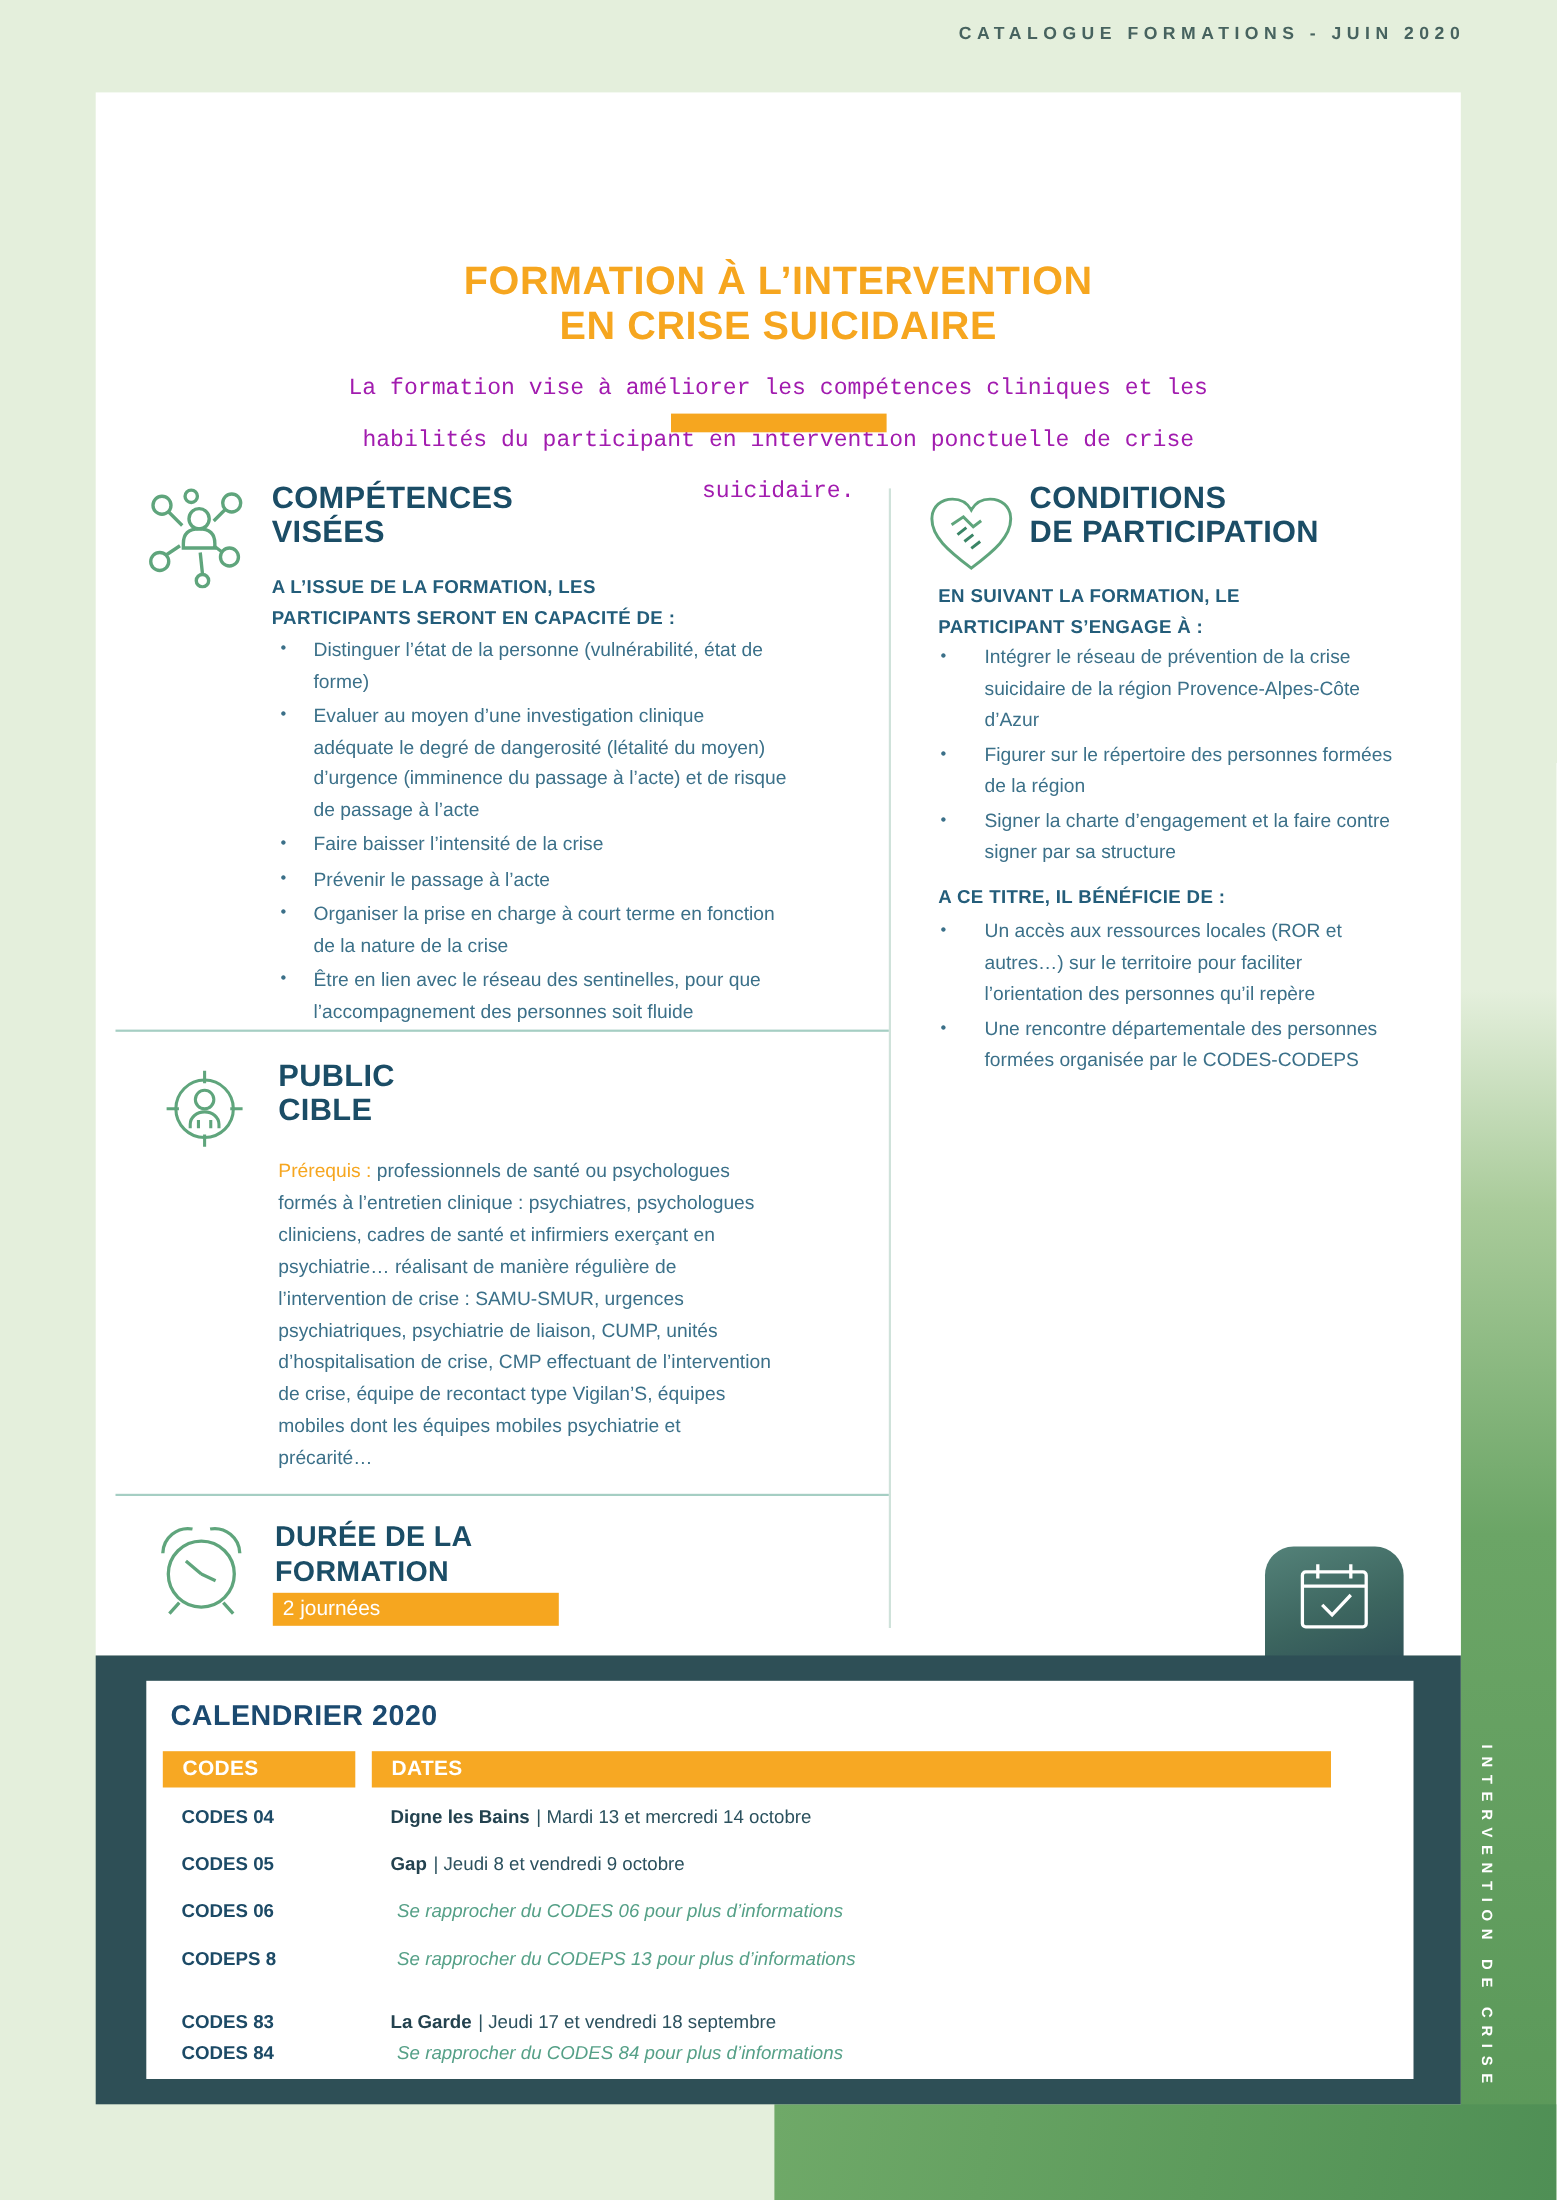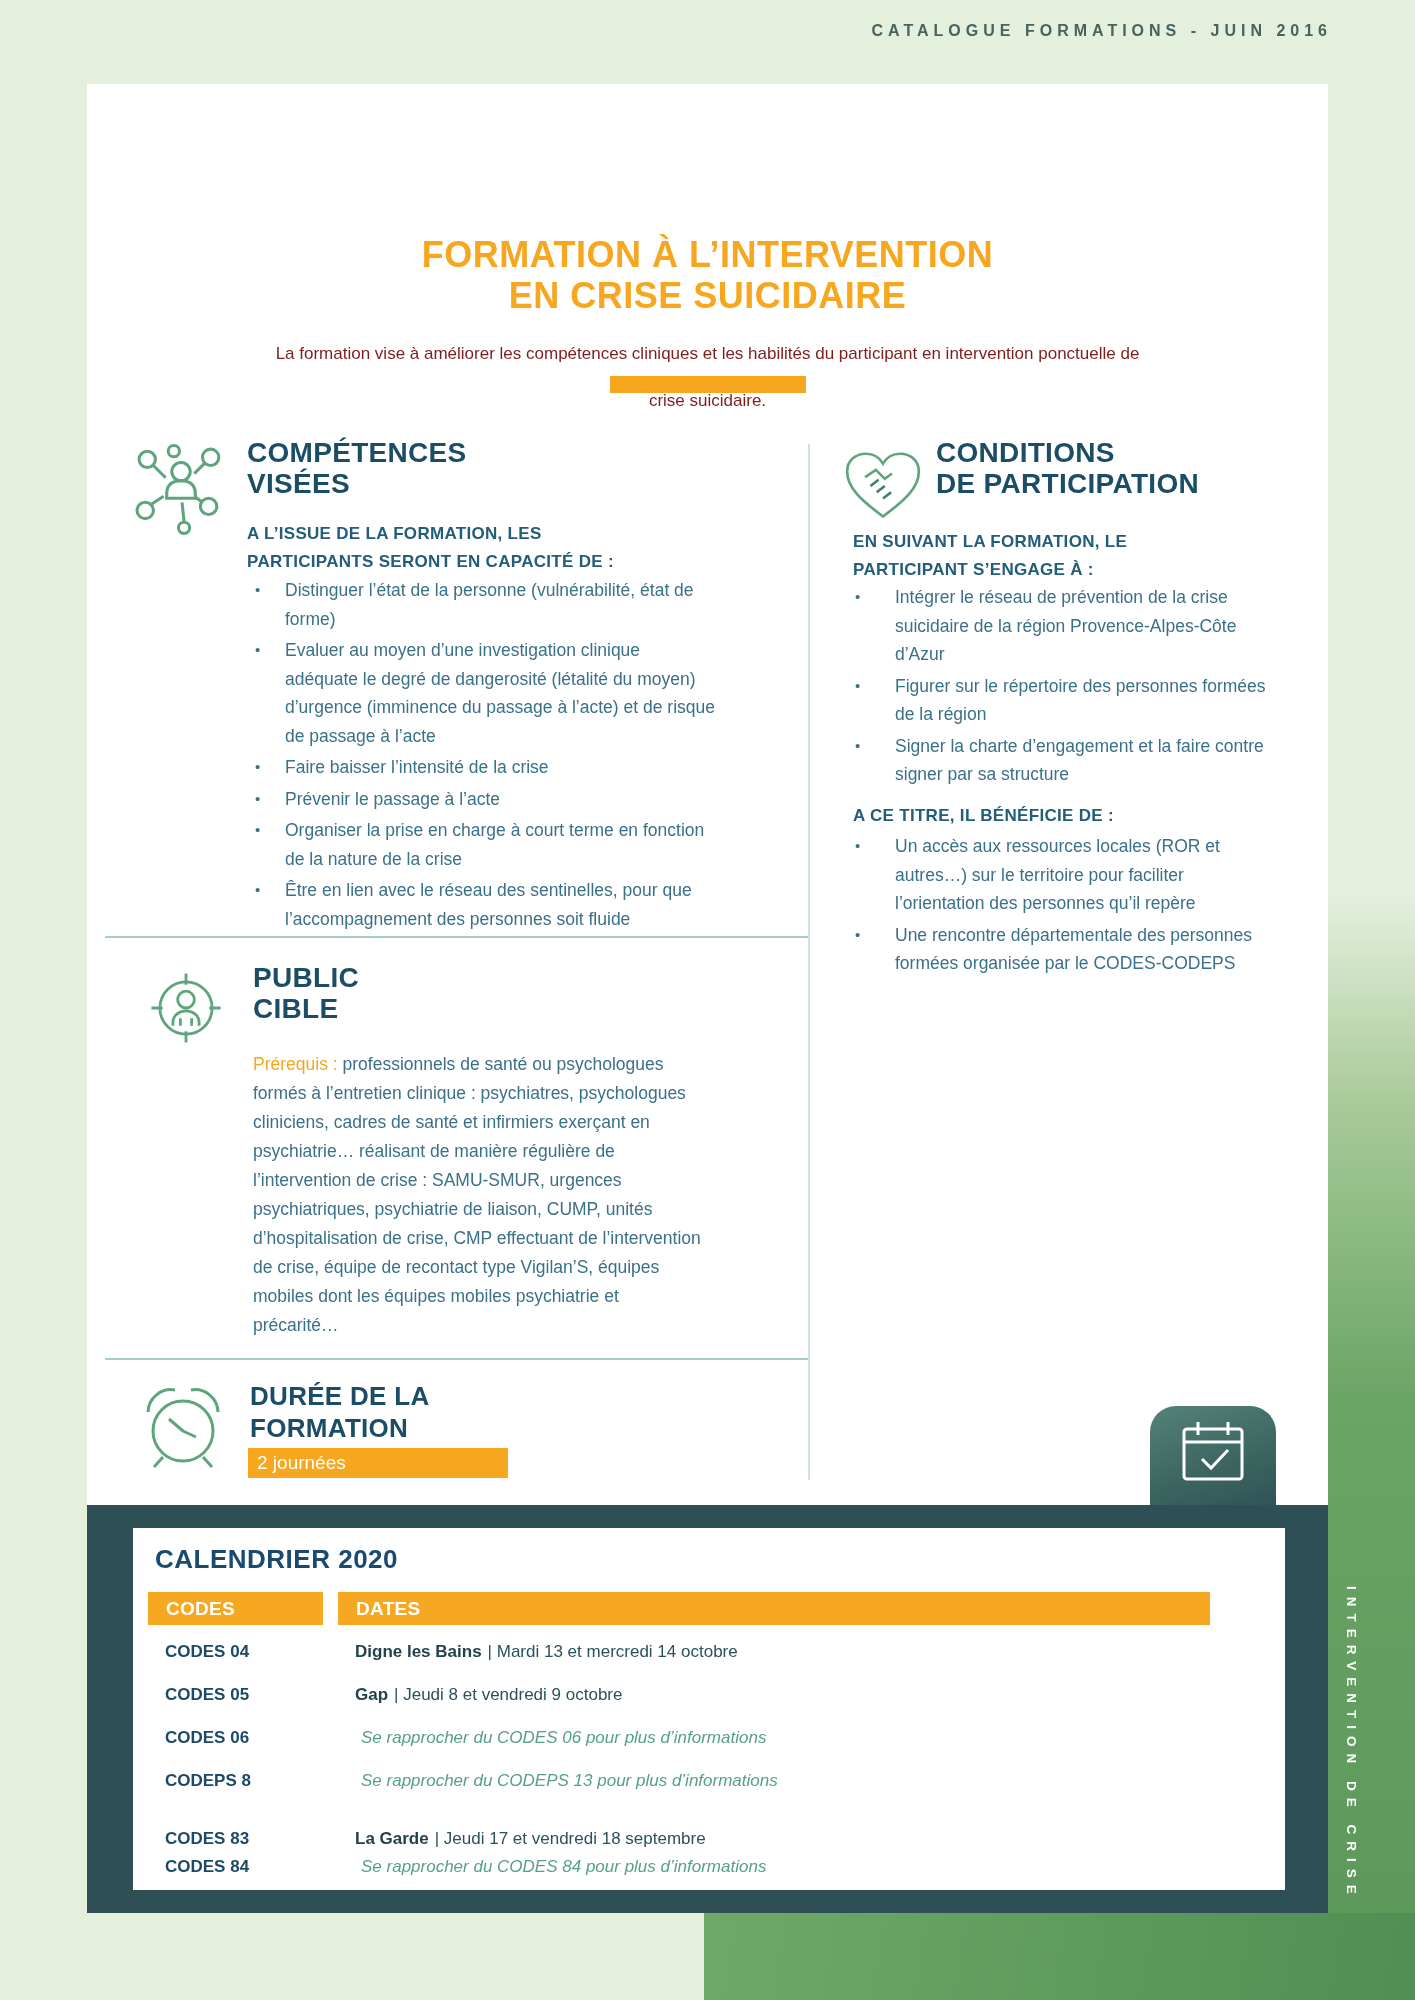--- a/index.html
+++ b/index.html
@@ -16,21 +16,21 @@
 
   
   .catalog-label{top:22px;right:83px;font-size:16px;font-weight:bold;letter-spacing:5px;
      color:#47635f;}
 
   
   .card{left:87px;top:84px;width:1241px;height:1421px;background:#ffffff;}
 
   .hero{left:0;top:150px;width:100%;text-align:center;}
   .hero-title{font-size:36px;line-height:41px;font-weight:bold;color:#f6a61f;letter-spacing:0.5px;}
-  .hero-sub{margin:14px auto 0;width:880px;font-size:17px;line-height:47px;color:#7f1d1d;}
+  .hero-sub{margin:14px auto 0;width:880px;font-size:21px;line-height:47px;color:#a21caf;font-family:Liberation Mono, monospace;}
   .hero-bar{left:523px;top:292px;width:196px;height:17px;background:#f6a61f;}
 
   .vdivider{left:721px;top:360px;width:2px;height:1036px;background:#cfe2da;}
   .hdivider{left:18px;height:2px;width:703px;background:#a5cec3;}
 
   h2.section{margin:0;font-size:28px;line-height:31px;font-weight:bold;color:#1b4d66;letter-spacing:0.3px;}
   .subhead{font-size:17px;line-height:28px;font-weight:bold;color:#235d7a;letter-spacing:0.3px;}
   ul.blist{list-style:none;margin:0;padding:0;font-size:17.5px;line-height:28.5px;color:#3b7089;}
   ul.blist li{position:relative;padding-left:38px;margin-bottom:3px;}
   ul.blist li::before{content:"•";position:absolute;left:8px;top:0;font-size:15px;color:#3b7089;}
@@ -67,21 +67,21 @@
   svg{display:block;}
 </style>
 </head>
 <body>
 
 <div class="page">
 
   <div class="abs wash-right"></div>
   <div class="abs wash-bottom"></div>
 
-  <div class="abs catalog-label">CATALOGUE FORMATIONS - JUIN 2016</div>
+  <div class="abs catalog-label">CATALOGUE FORMATIONS - JUIN 2020</div>
 
   <div class="abs card">
 
     <div class="abs hero">
       <div class="hero-title">
         <div>FORMATION À L’INTERVENTION</div>
         <div>EN CRISE SUICIDAIRE</div>
       </div>
       <div class="hero-sub">La formation vise à améliorer les compétences cliniques et les habilités du participant en intervention ponctuelle de crise suicidaire.</div>
     </div>

